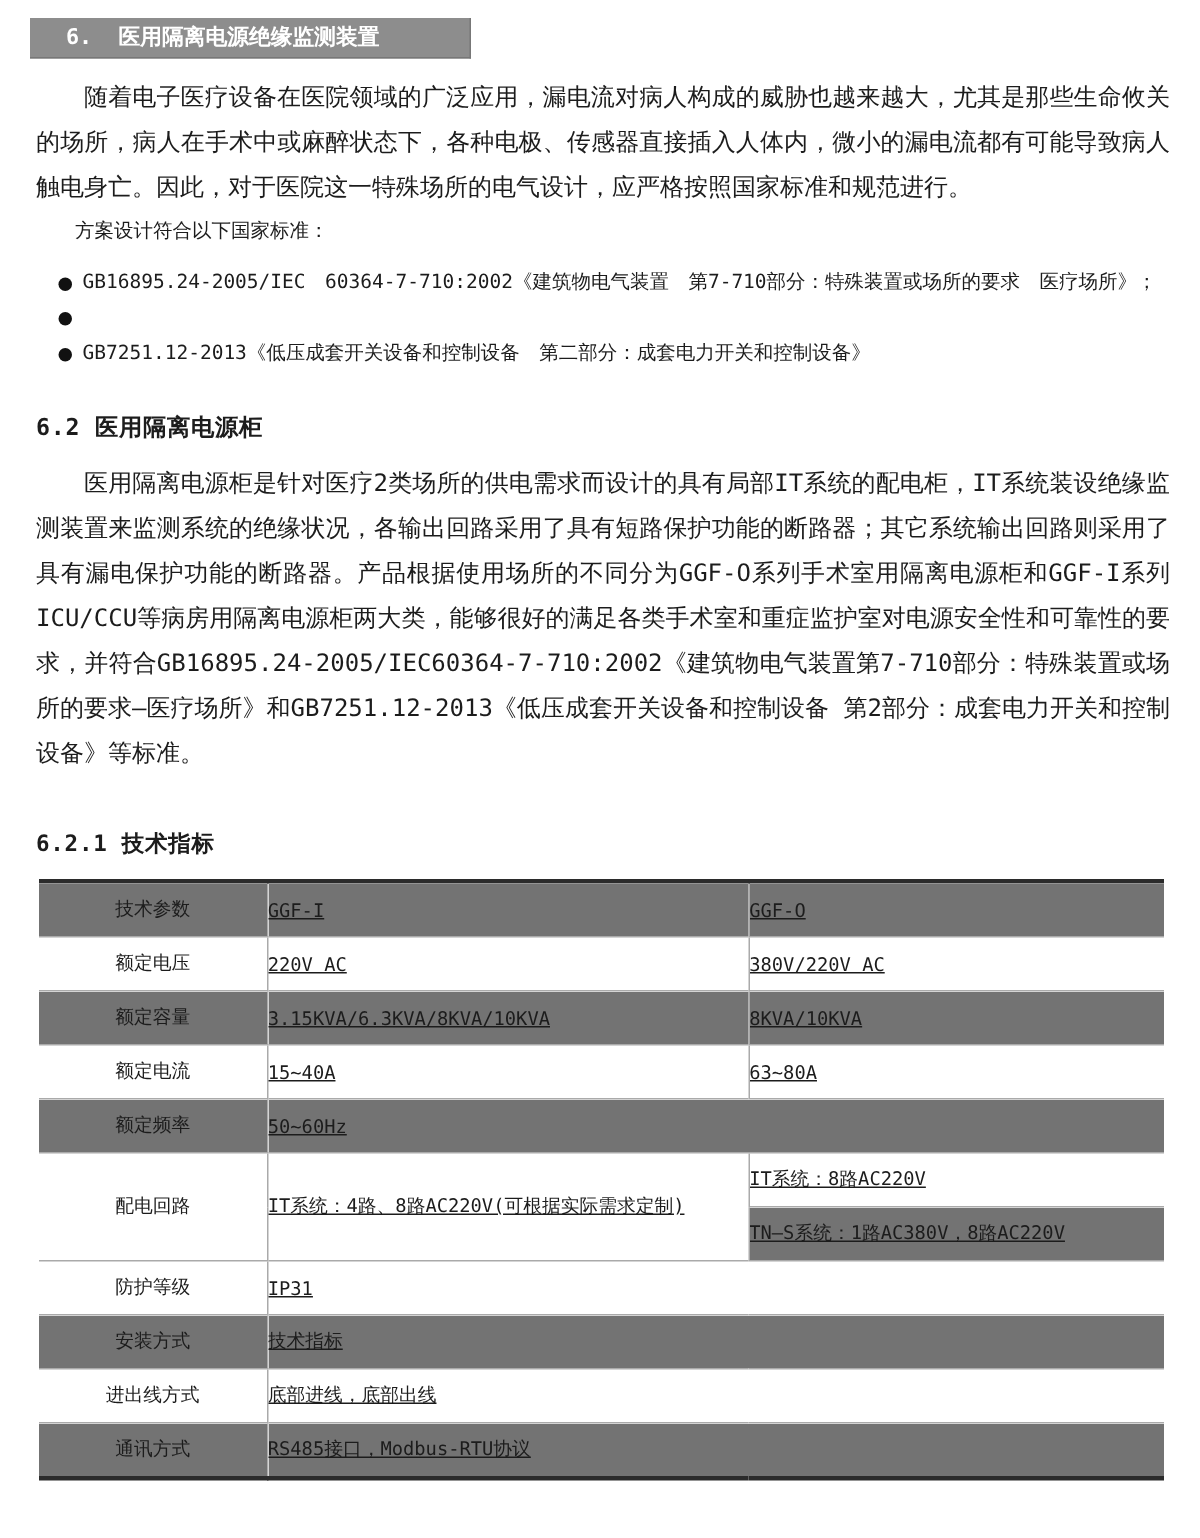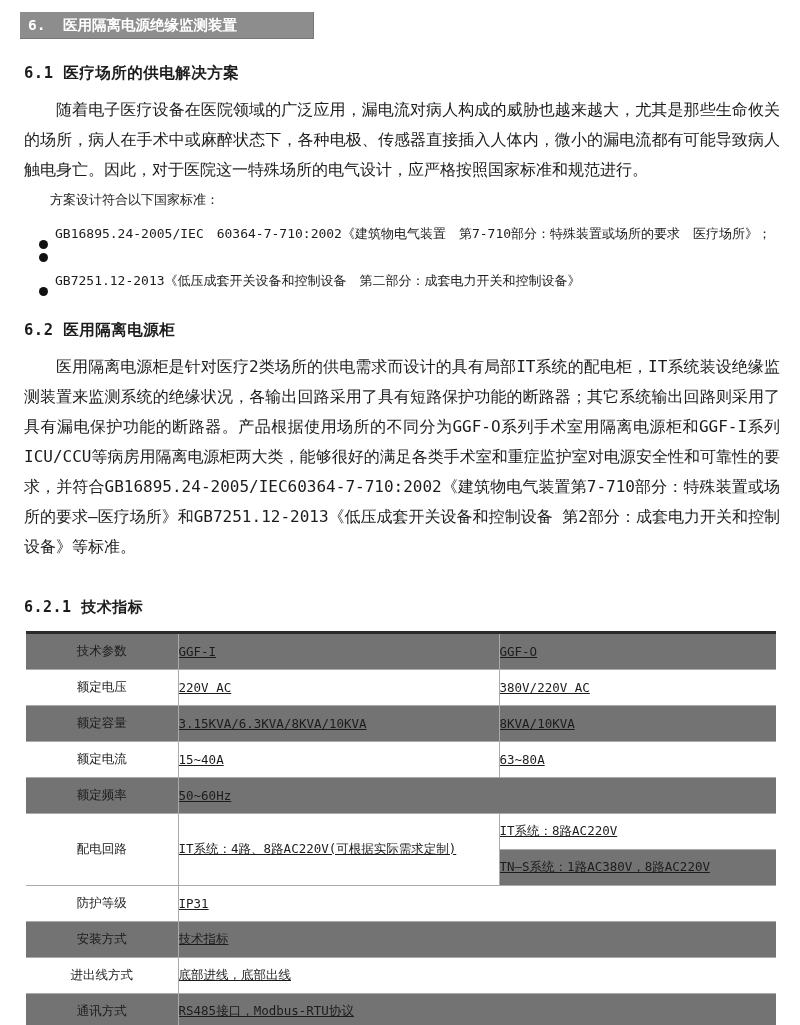--- a/index.html
+++ b/index.html
@@ -12,21 +12,21 @@
   }
   .page { padding: 12px 20px 0 24px; box-sizing: border-box; }
 
   .chapter-bar {
     margin-left: -4px;
     width: 294px; height: 27px;
     background: #8d8d8d;
     color: #ffffff;
     font-size: 14.5px; font-weight: bold;
     line-height: 27px;
-    padding-left: 8px;
+    padding-left: 24px;
     box-sizing: border-box;
     white-space: pre;
     border-right: 1px solid #777;
     border-bottom: 1px solid #777;
   }
 
   h2.sec-heading {
     font-size: 15.5px; font-weight: bold;
     margin: 24px 0 0 0;
     letter-spacing: 0.5px;
@@ -48,21 +48,21 @@
   .list-intro {
     font-size: 13px;
     line-height: 30px;
     margin: 0;
     padding-left: 2em;
   }
 
   ul.std-list { list-style: none; margin: 4px 0 0 0; padding: 0; }
   ul.std-list li {
     display: flex;
-    align-items: flex-end;
+    align-items: center;
     font-size: 13px;
     line-height: 30px;
     margin-bottom: 4px;
   }
   .bullet-dot {
     flex: 0 0 auto;
     width: 9px; height: 9px;
     background: #111;
     border-radius: 50%;
     margin: 0 7px 0 15px;
@@ -91,21 +91,20 @@
   td.shade { background: #737373; }
   td.tall { height: 70px; }
 </style>
 </head>
 <body>
 
 <div class="page">
 
   <div class="chapter-bar">6.  医用隔离电源绝缘监测装置</div>
 
-  <h2 class="sec-heading">6.1 医疗场所的供电解决方案</h2>
 
   <p class="body-para">随着电子医疗设备在医院领域的广泛应用，漏电流对病人构成的威胁也越来越大，尤其是那些生命攸关的场所，病人在手术中或麻醉状态下，各种电极、传感器直接插入人体内，微小的漏电流都有可能导致病人触电身亡。因此，对于医院这一特殊场所的电气设计，应严格按照国家标准和规范进行。</p>
 
   <p class="list-intro">方案设计符合以下国家标准：</p>
 
   <ul class="std-list">
     <li>
       <span class="bullet-dot"></span>
       <span>GB16895.24-2005/IEC　60364-7-710:2002《建筑物电气装置　第7-710部分：特殊装置或场所的要求　医疗场所》；</span>
     </li>

